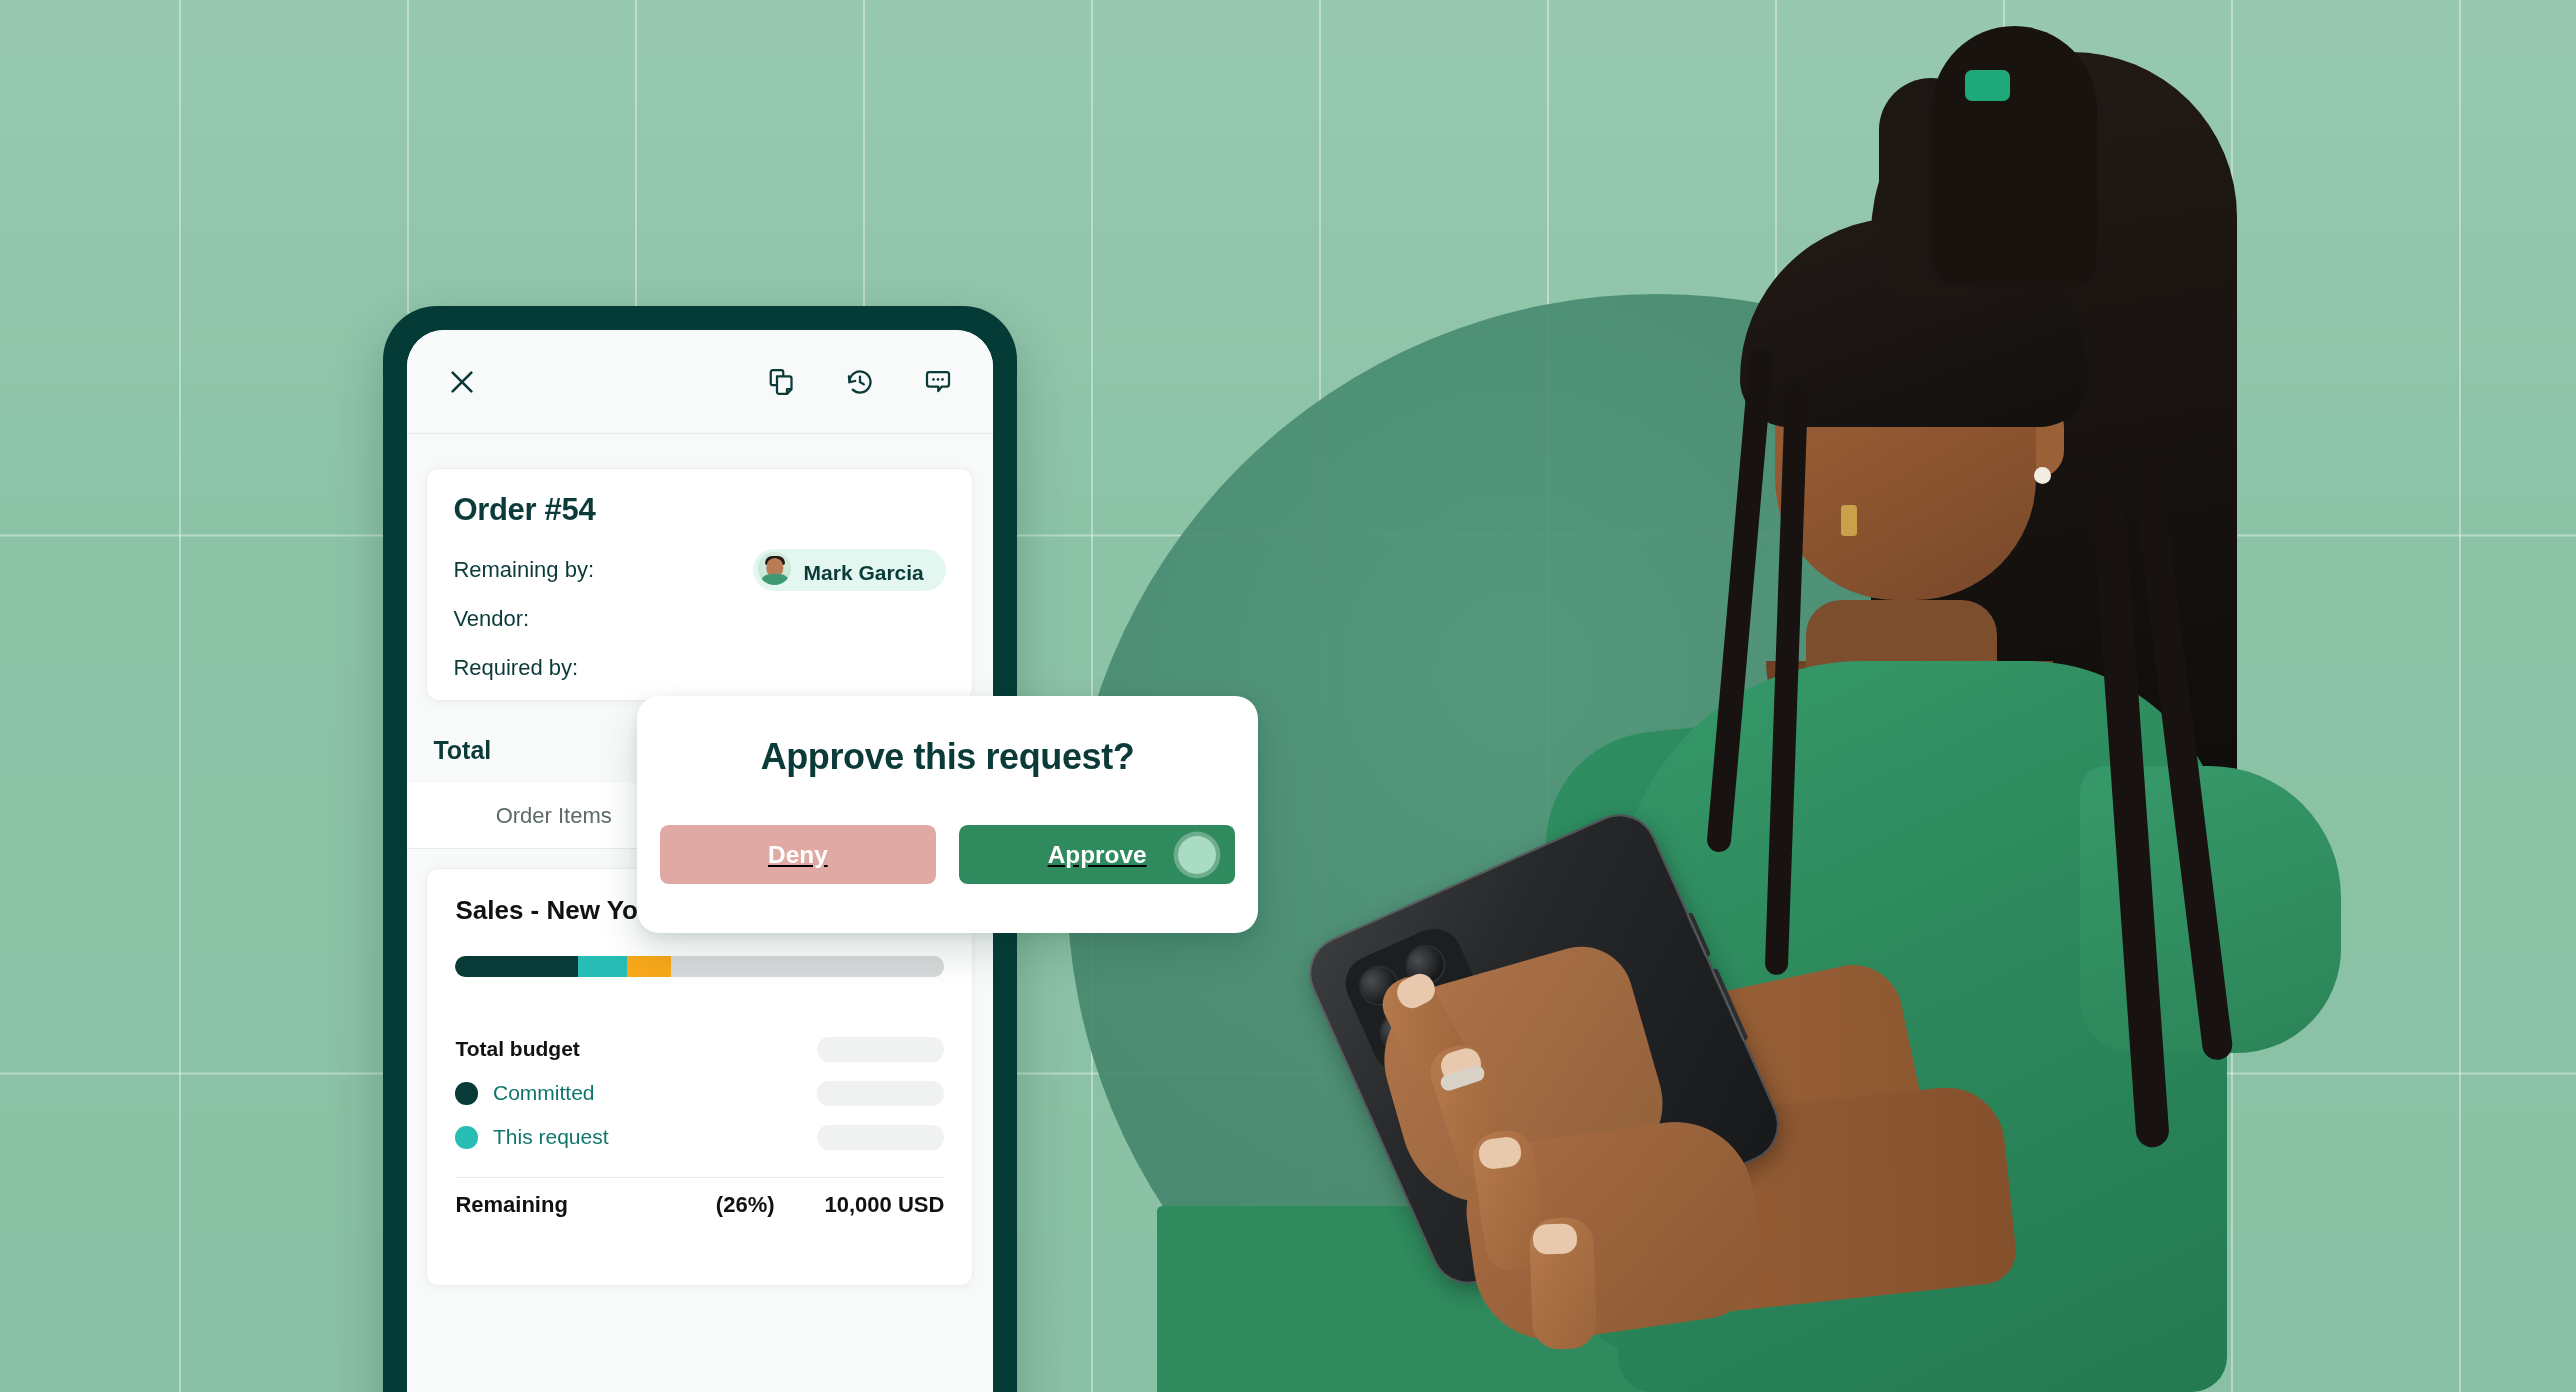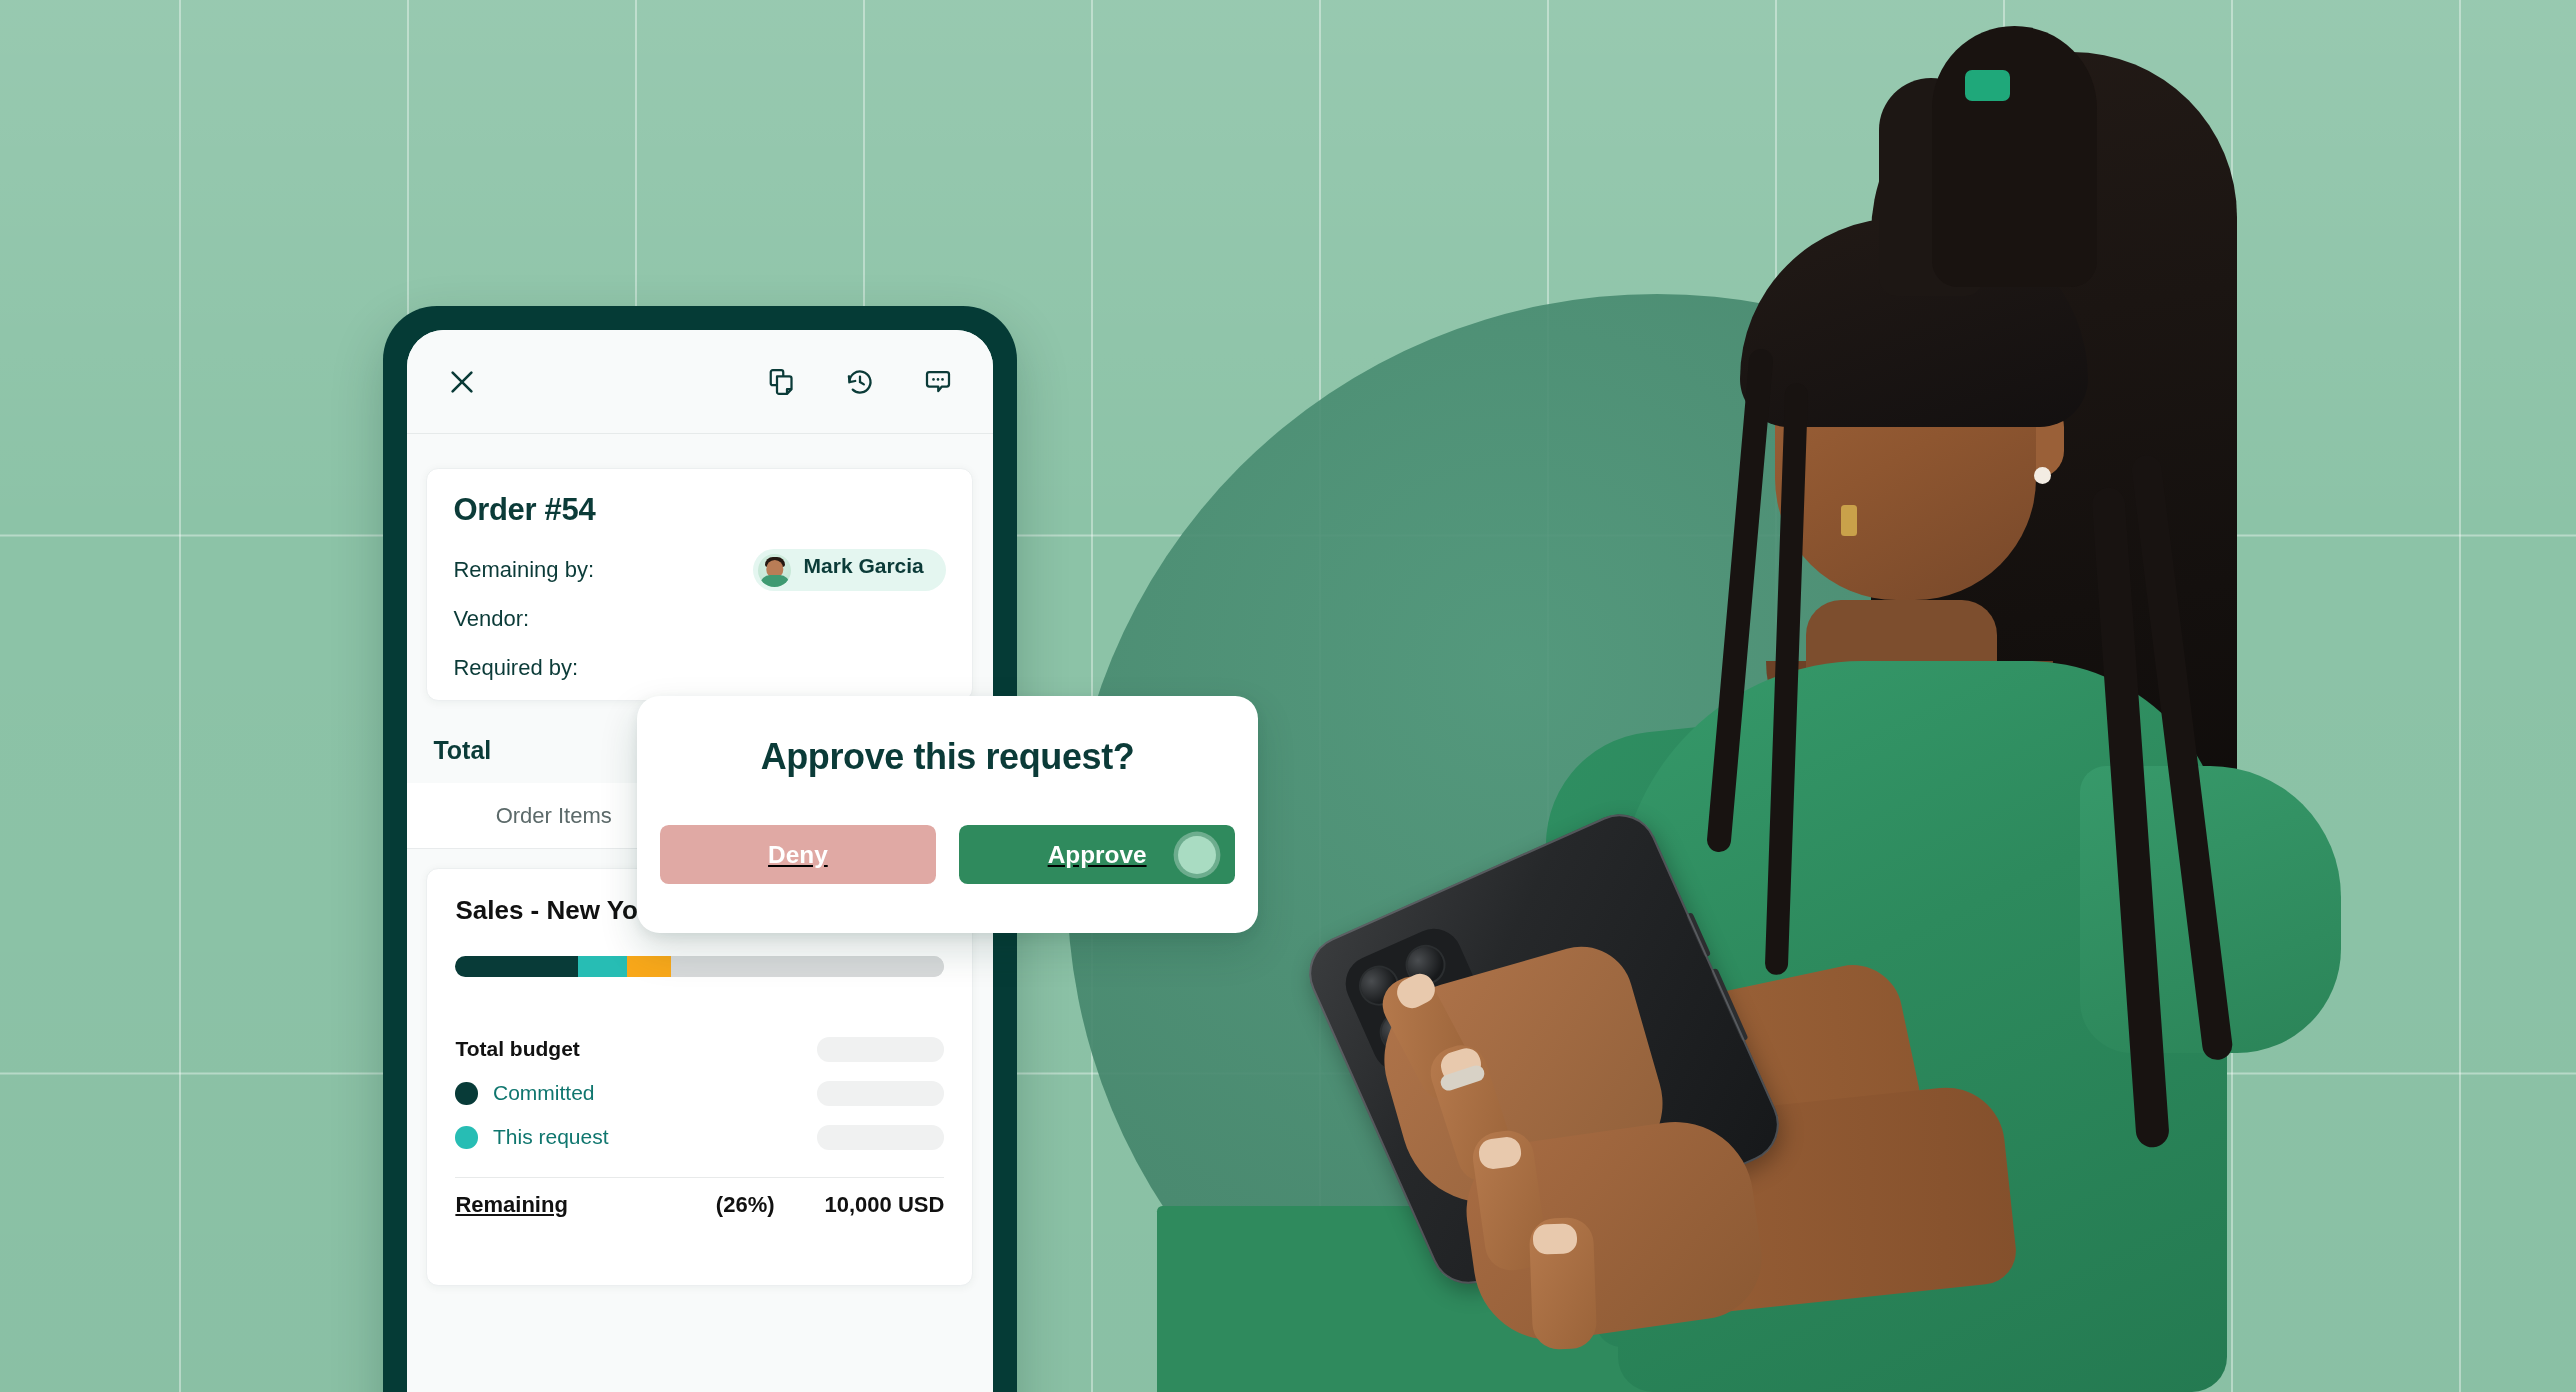--- a/index.html
+++ b/index.html
@@ -88,21 +88,21 @@
     margin-bottom:22.6px;
   }
   .ord-row {
     display:flex; align-items:center;
     height:38px; margin-bottom:11.3px;
     font-size:22px; color:#0b3b38;
   }
   .ord-label { flex:0 0 auto; }
   #requester-chip {
     margin-left:auto;
-    display:flex; align-items:flex-start;
+    display:flex; align-items:flex-end;
     gap:12.2px;
     background:#e4f6f0;
     border-radius:26px;
     padding:5.2px 22.6px 5.2px 5.2px;
     height:42px;
   }
   #requester-avatar {
     width:33px; height:33px; border-radius:50%;
     background:radial-gradient(circle at 50% 32%, #d9f0e4 0%, #bde3d0 100%);
     position:relative; overflow:hidden; flex:0 0 auto;
@@ -173,21 +173,21 @@
   #budget-bar .seg { height:100%; }
 
   .legend-row { display:flex; align-items:center; height:44px; }
   .legend-dot { width:22.6px; height:22.6px; border-radius:50%; margin-right:15px; flex:0 0 auto; }
   .legend-label { font-size:21px; color:#0f766e; }
   .legend-label.strong { font-weight:bold; color:#111; }
   .legend-skel { margin-left:auto; width:127px; height:24.4px; border-radius:12.2px; background:#f0f1f1; }
 
   #budget-divider { height:0.9px; background:#e8eaea; margin:17.4px 0 0 0; }
   #remaining-row { display:flex; align-items:center; height:54px; font-size:22px; color:#111; }
-  #remaining-label { font-weight:bold;text-decoration:underline; }
+  #remaining-label { font-weight:bold; }
   #remaining-pct { margin-left:auto; font-weight:bold; }
   #remaining-amount { margin-left:50px; font-weight:bold; }
 
   
   #approve-dialog {
     position:absolute;
     left:637px; top:696px;
     width:621px; height:237px;
     background:#fff;
     border-radius:22.6px;

